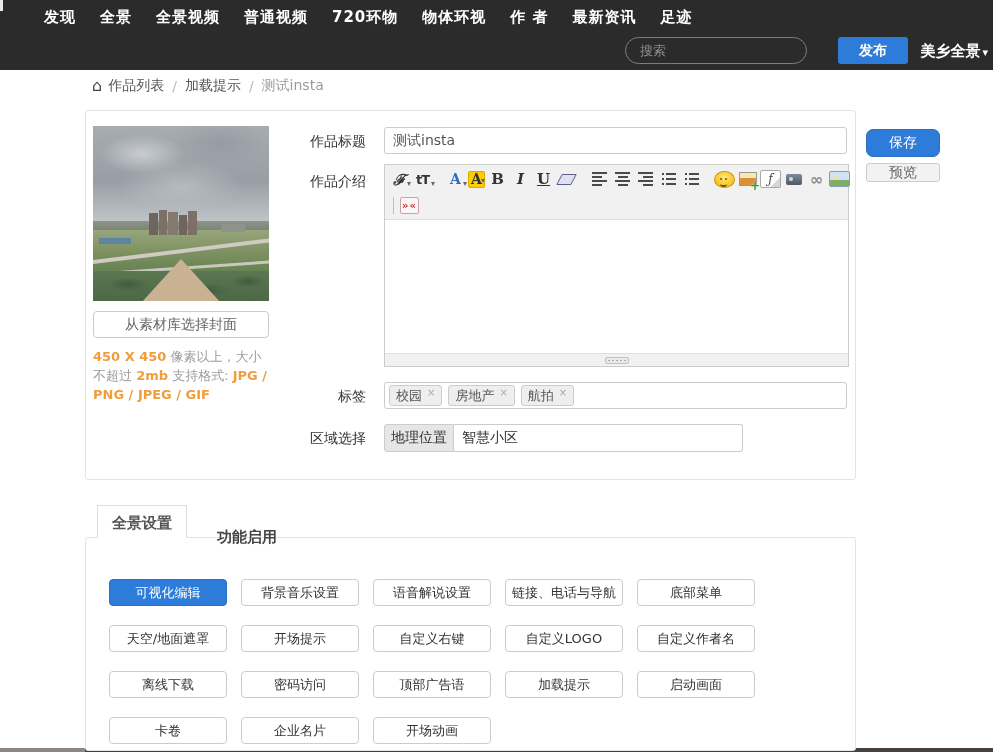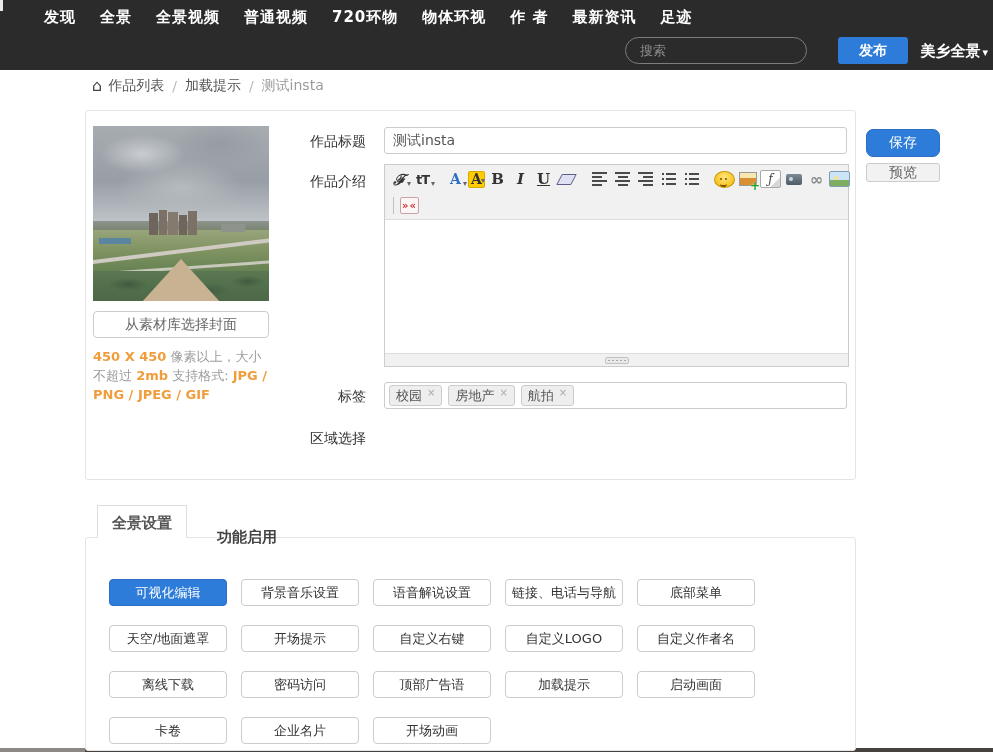--- a/index.html
+++ b/index.html
@@ -292,20 +292,24 @@
         <span>房地产</span>
         <span class="chip-x">×</span>
       </span>
       <span class="chip">
         <span>航拍</span>
         <span class="chip-x">×</span>
       </span>
     </div>
 
     <div class="form-label lbl-region">区域选择</div>
+    <div class="region-group">
+      <span class="region-addon">地理位置</span>
+      <input class="region-input" type="text" value="智慧小区" style="">
+    </div>
 
   </div>
 
   <button class="save-btn">保存</button>
   <button class="preview-btn">预览</button>
 
   <div class="tabs">
     <div class="tab active">全景设置</div>
     <div class="tab inactive">功能启用</div>
   </div>

